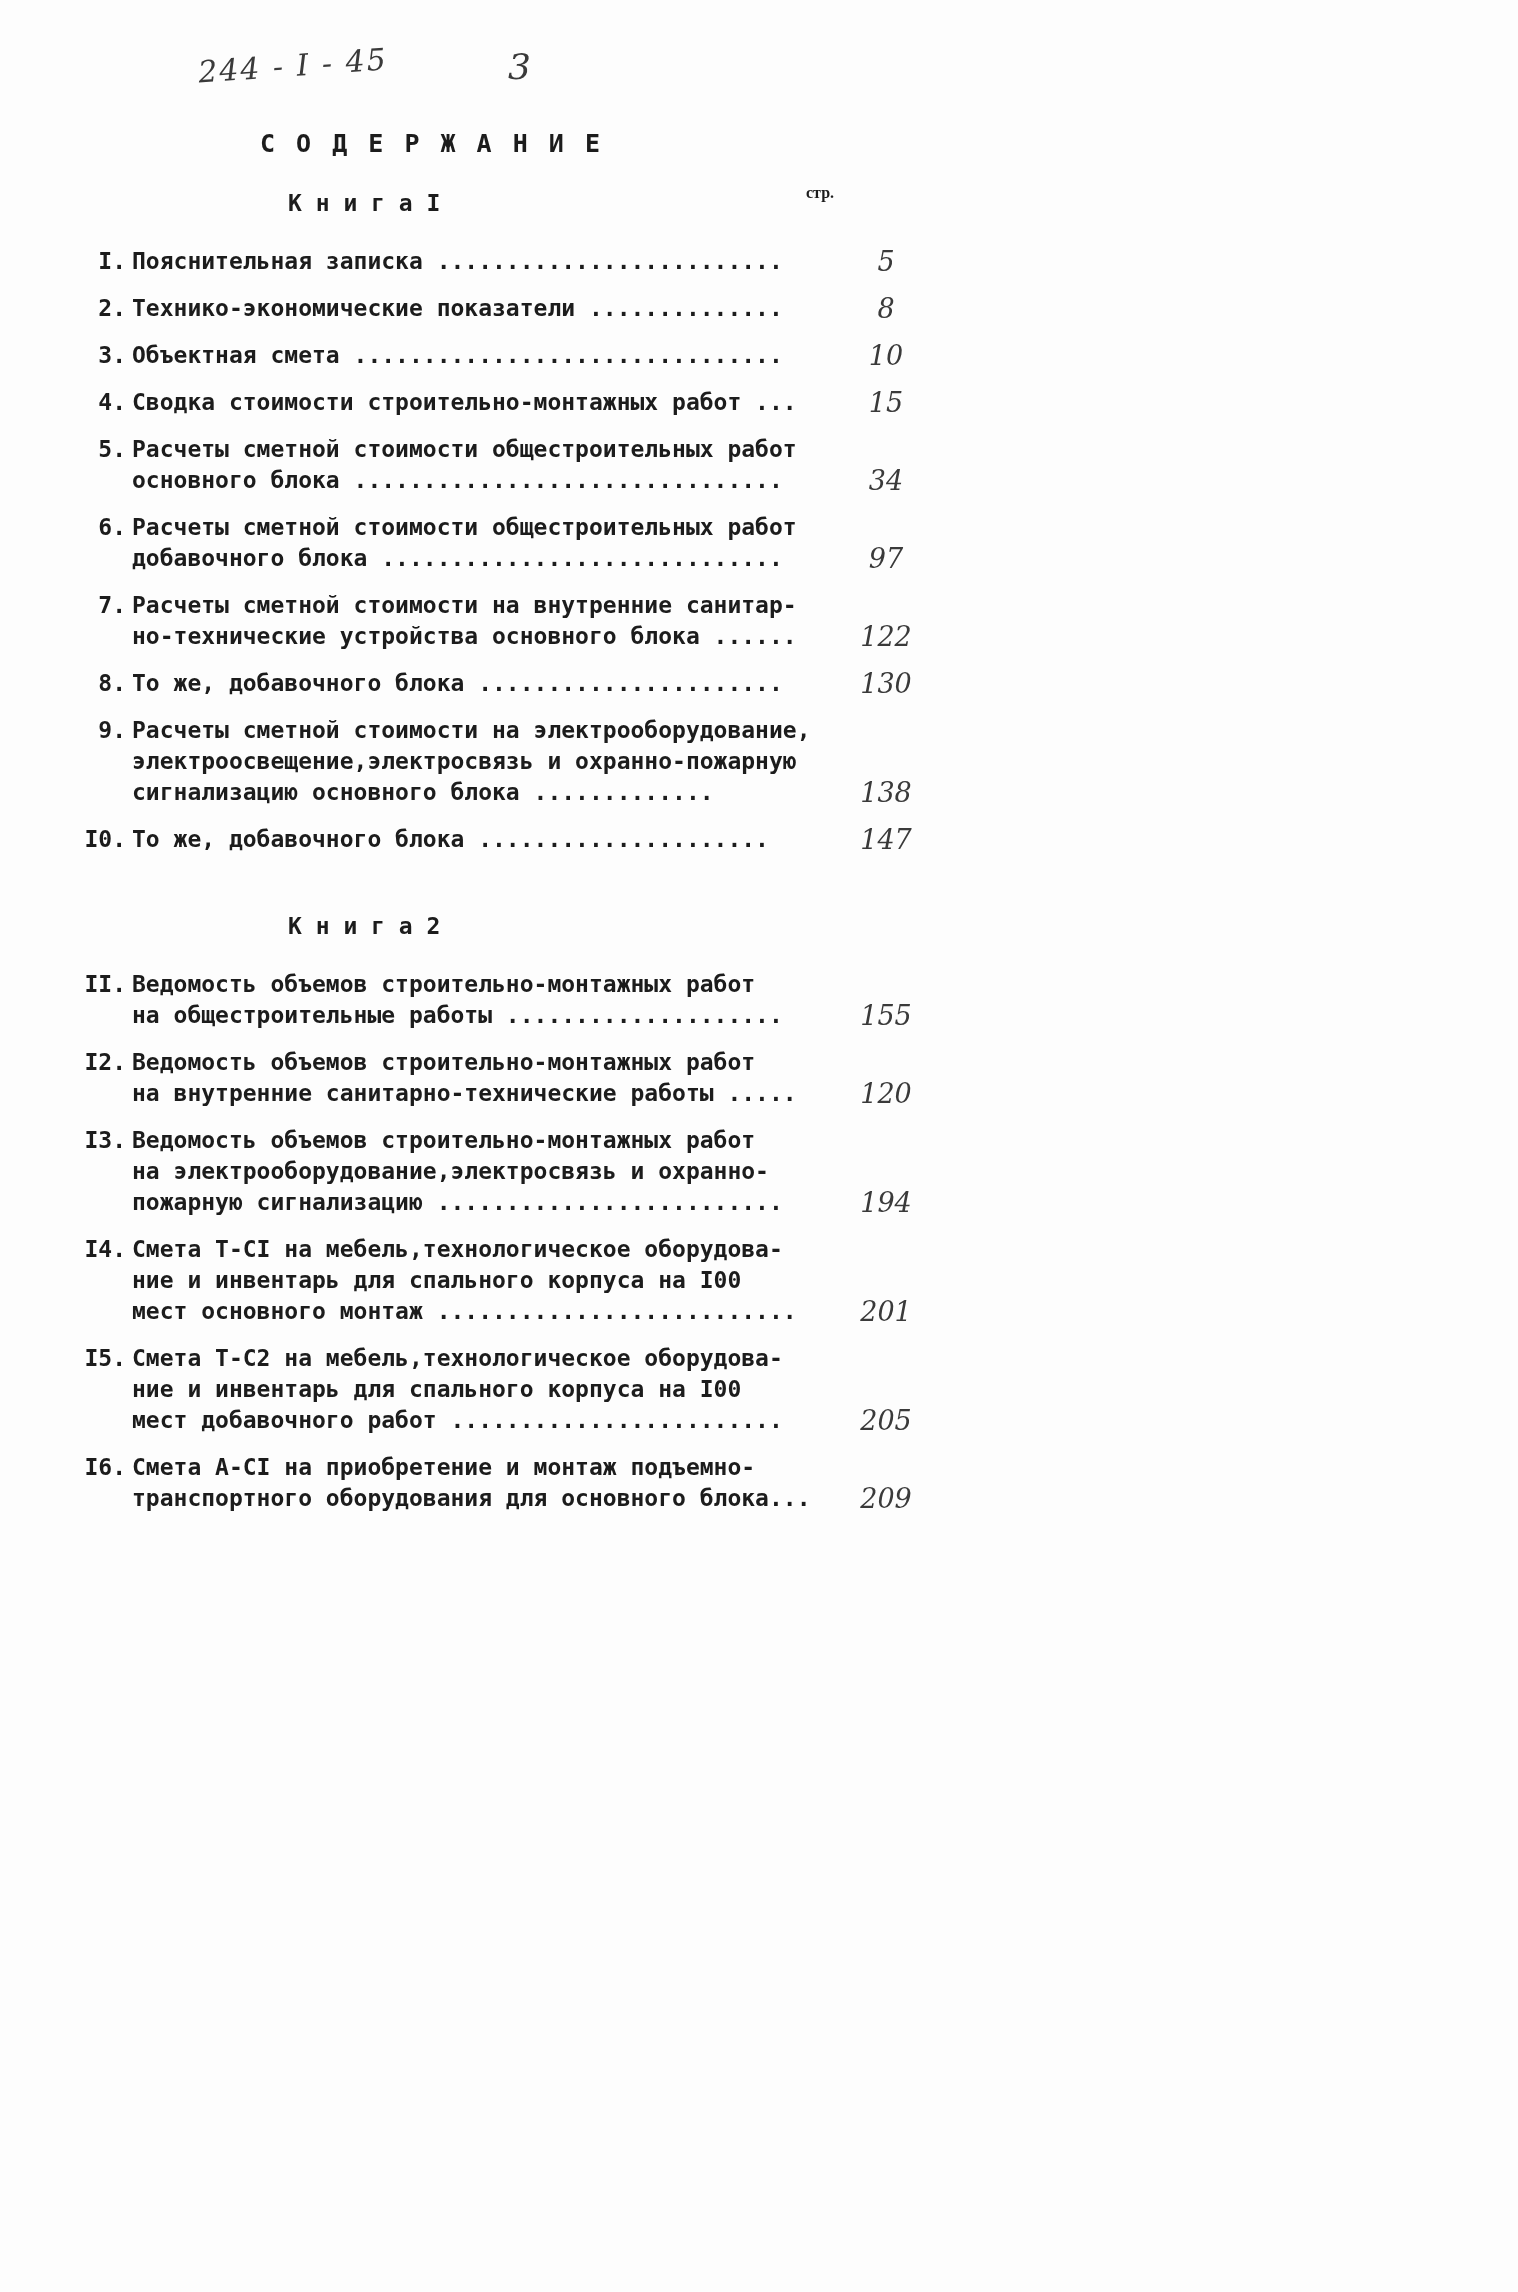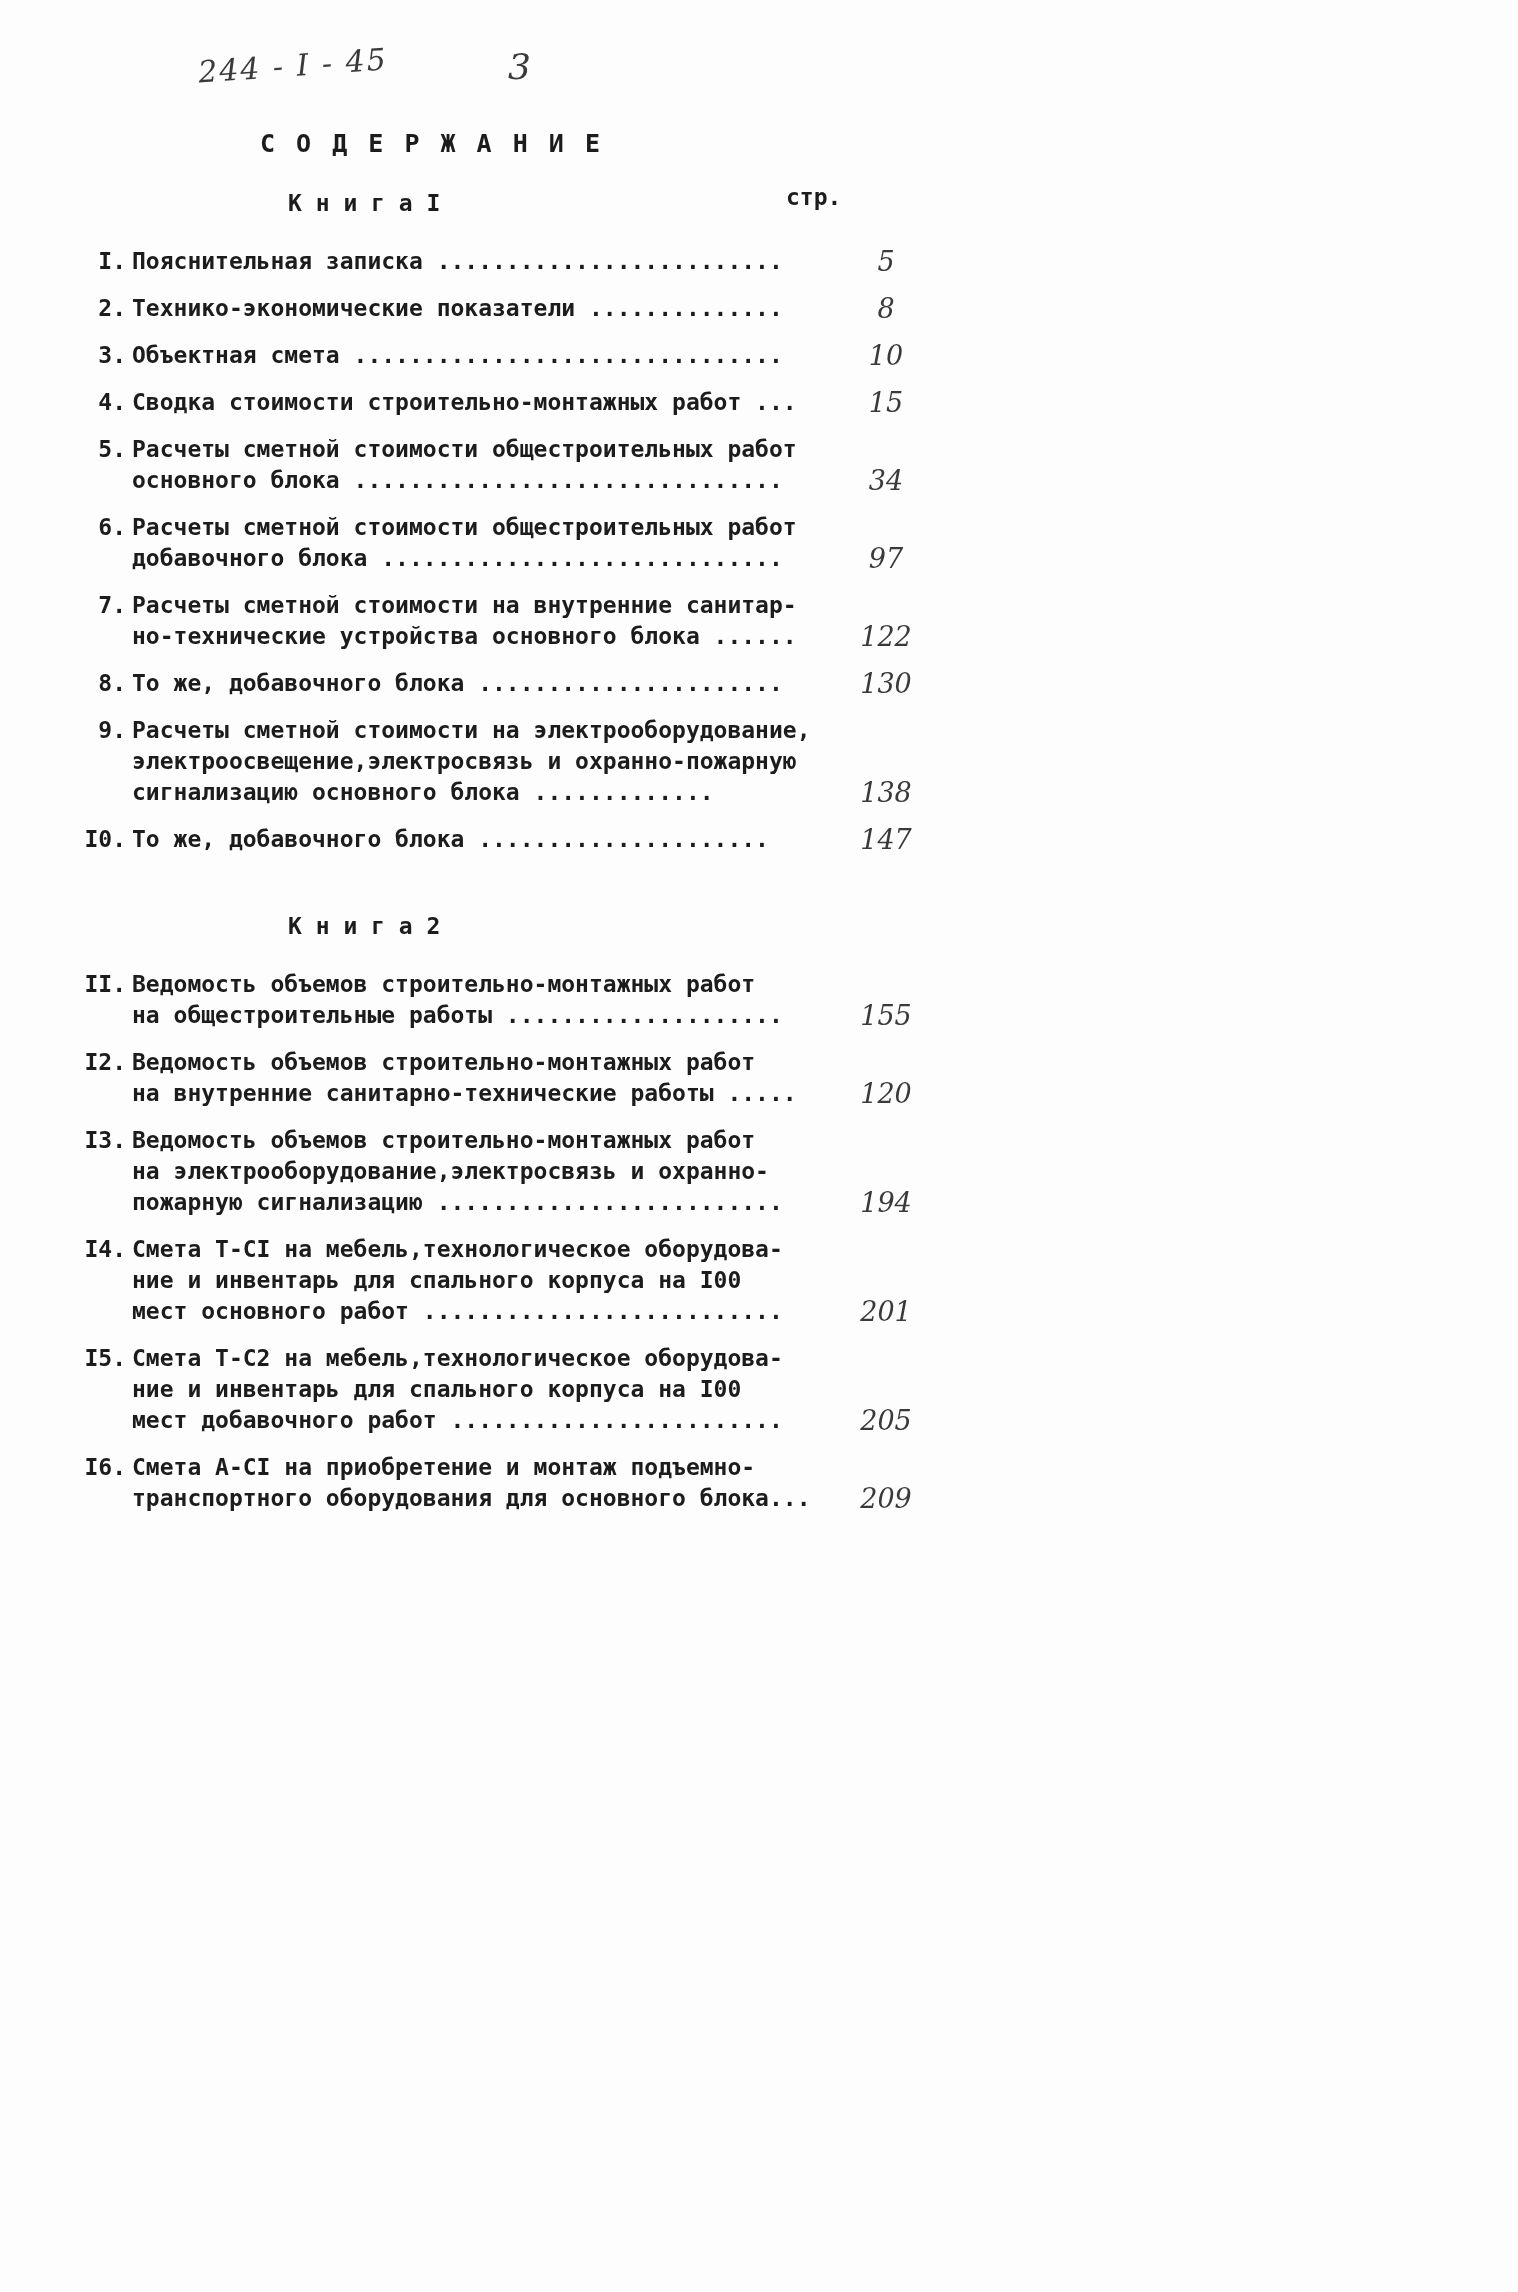--- a/index.html
+++ b/index.html
@@ -51,23 +51,24 @@
     height: 32px;
   }
   .book-heading {
     margin: 0 0 0 218px;
     font-size: 23px;
     font-weight: bold;
     display: inline-block;
   }
   .page-col-label {
     position: absolute;
-    left: 716px;
+    left: 736px;
     top: -6px;
-    font-size: 23px;
+    font-size: 16px;
+    font-family: Liberation Serif, serif;
   }
   .entries {
     margin-top: 24px;
   }
   .entry {
     display: flex;
     width: 880px;
     margin-bottom: 16px;
     font-size: 23px;
     line-height: 31px;
@@ -216,21 +217,21 @@
           <div>на электрооборудование,электросвязь и охранно-</div>
           <div>пожарную сигнализацию .........................</div>
         </div>
         <span class="pg handwritten">194</span>
       </div>
       <div class="entry">
         <span class="num">I4.</span>
         <div class="text">
           <div>Смета Т-СI на мебель,технологическое оборудова-</div>
           <div>ние  и инвентарь для спального корпуса на I00</div>
-          <div>мест основного работ ..........................</div>
+          <div>мест основного монтаж ..........................</div>
         </div>
         <span class="pg handwritten">201</span>
       </div>
       <div class="entry">
         <span class="num">I5.</span>
         <div class="text">
           <div>Смета Т-С2 на мебель,технологическое оборудова-</div>
           <div>ние и инвентарь для спального корпуса на I00</div>
           <div>мест добавочного работ ........................</div>
         </div>

